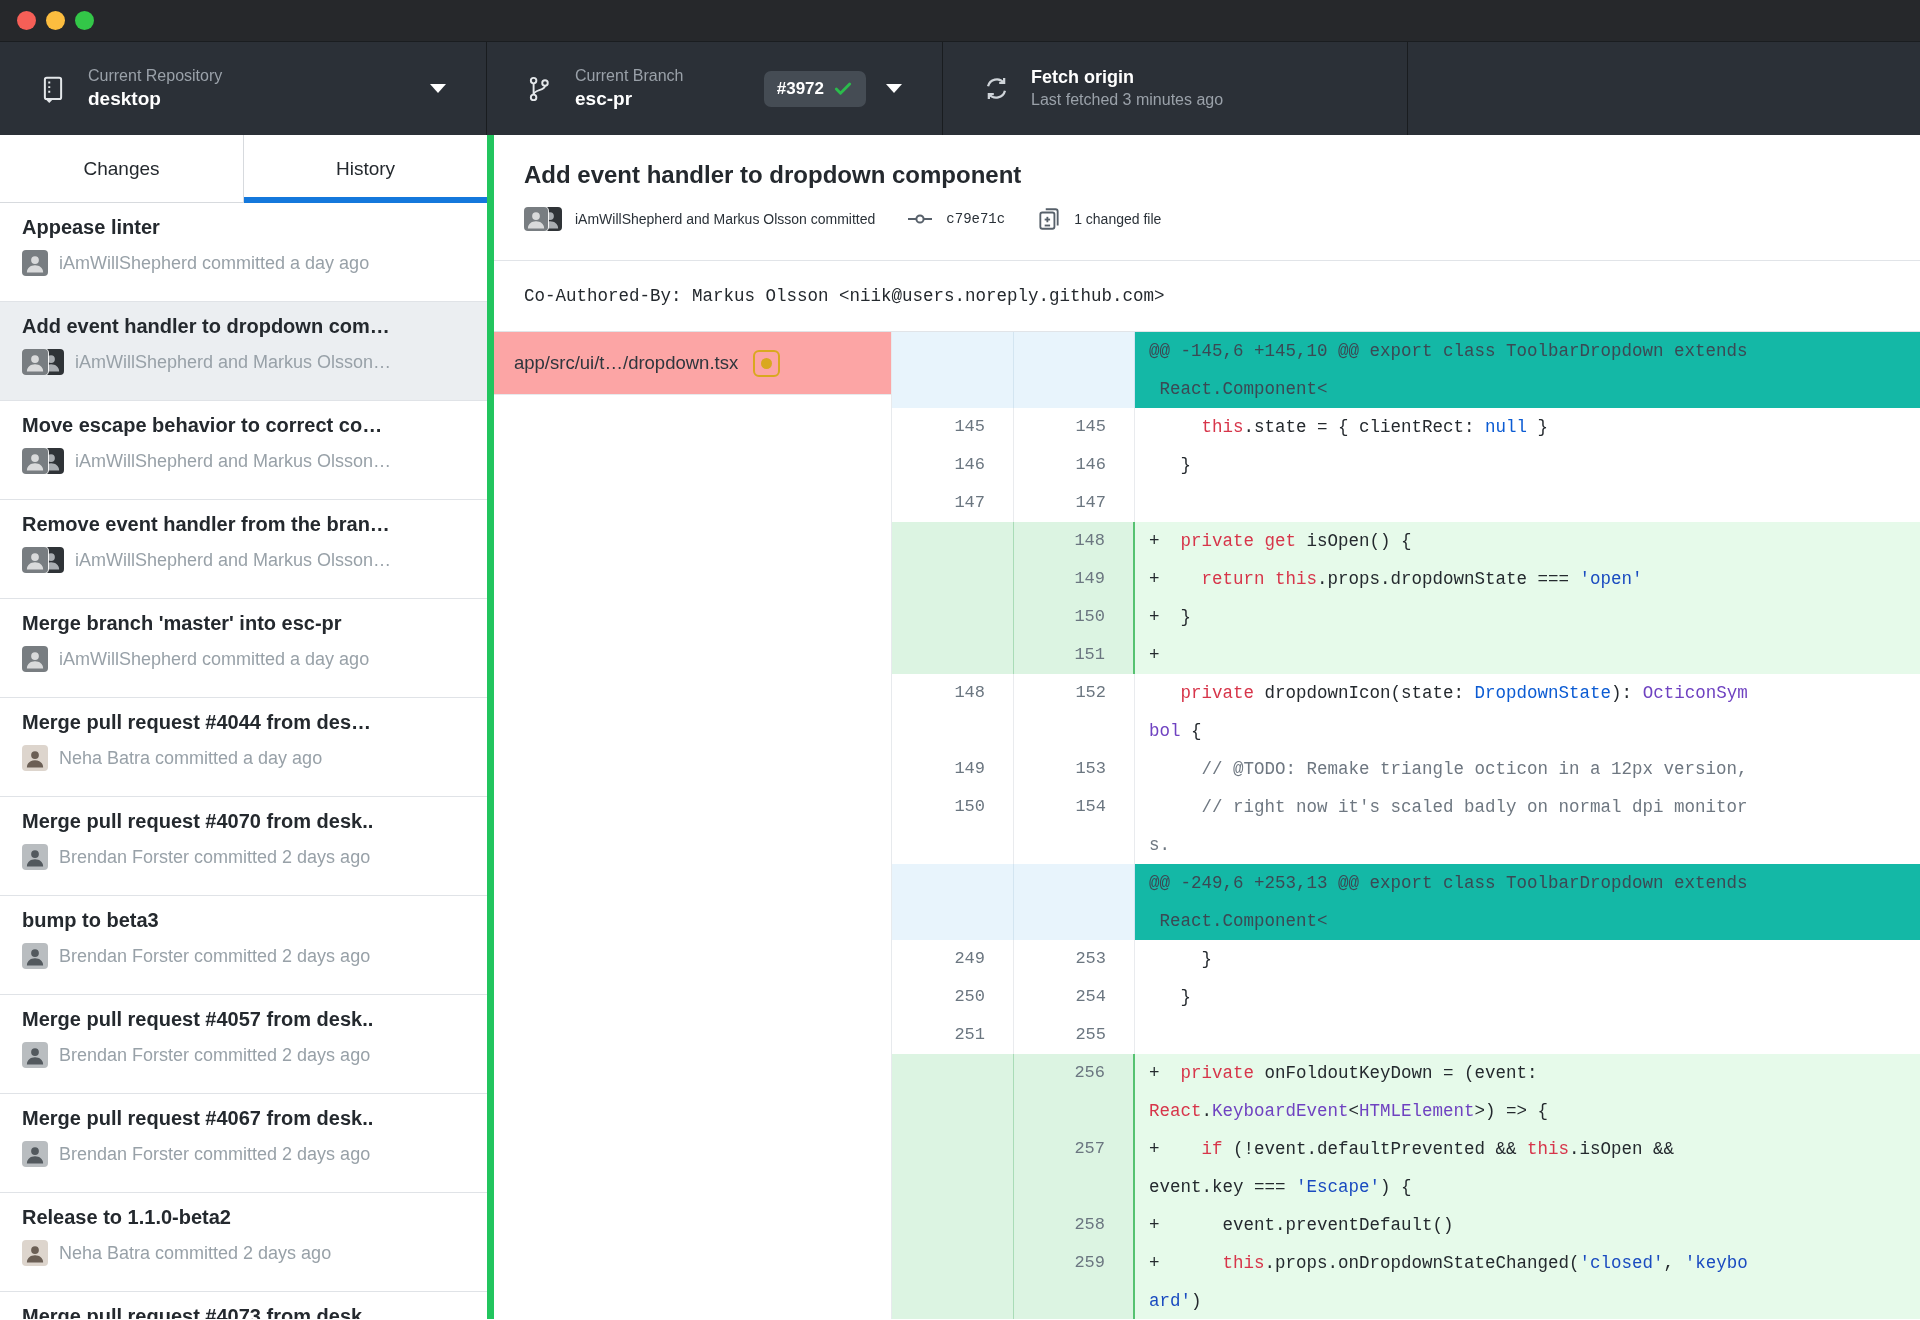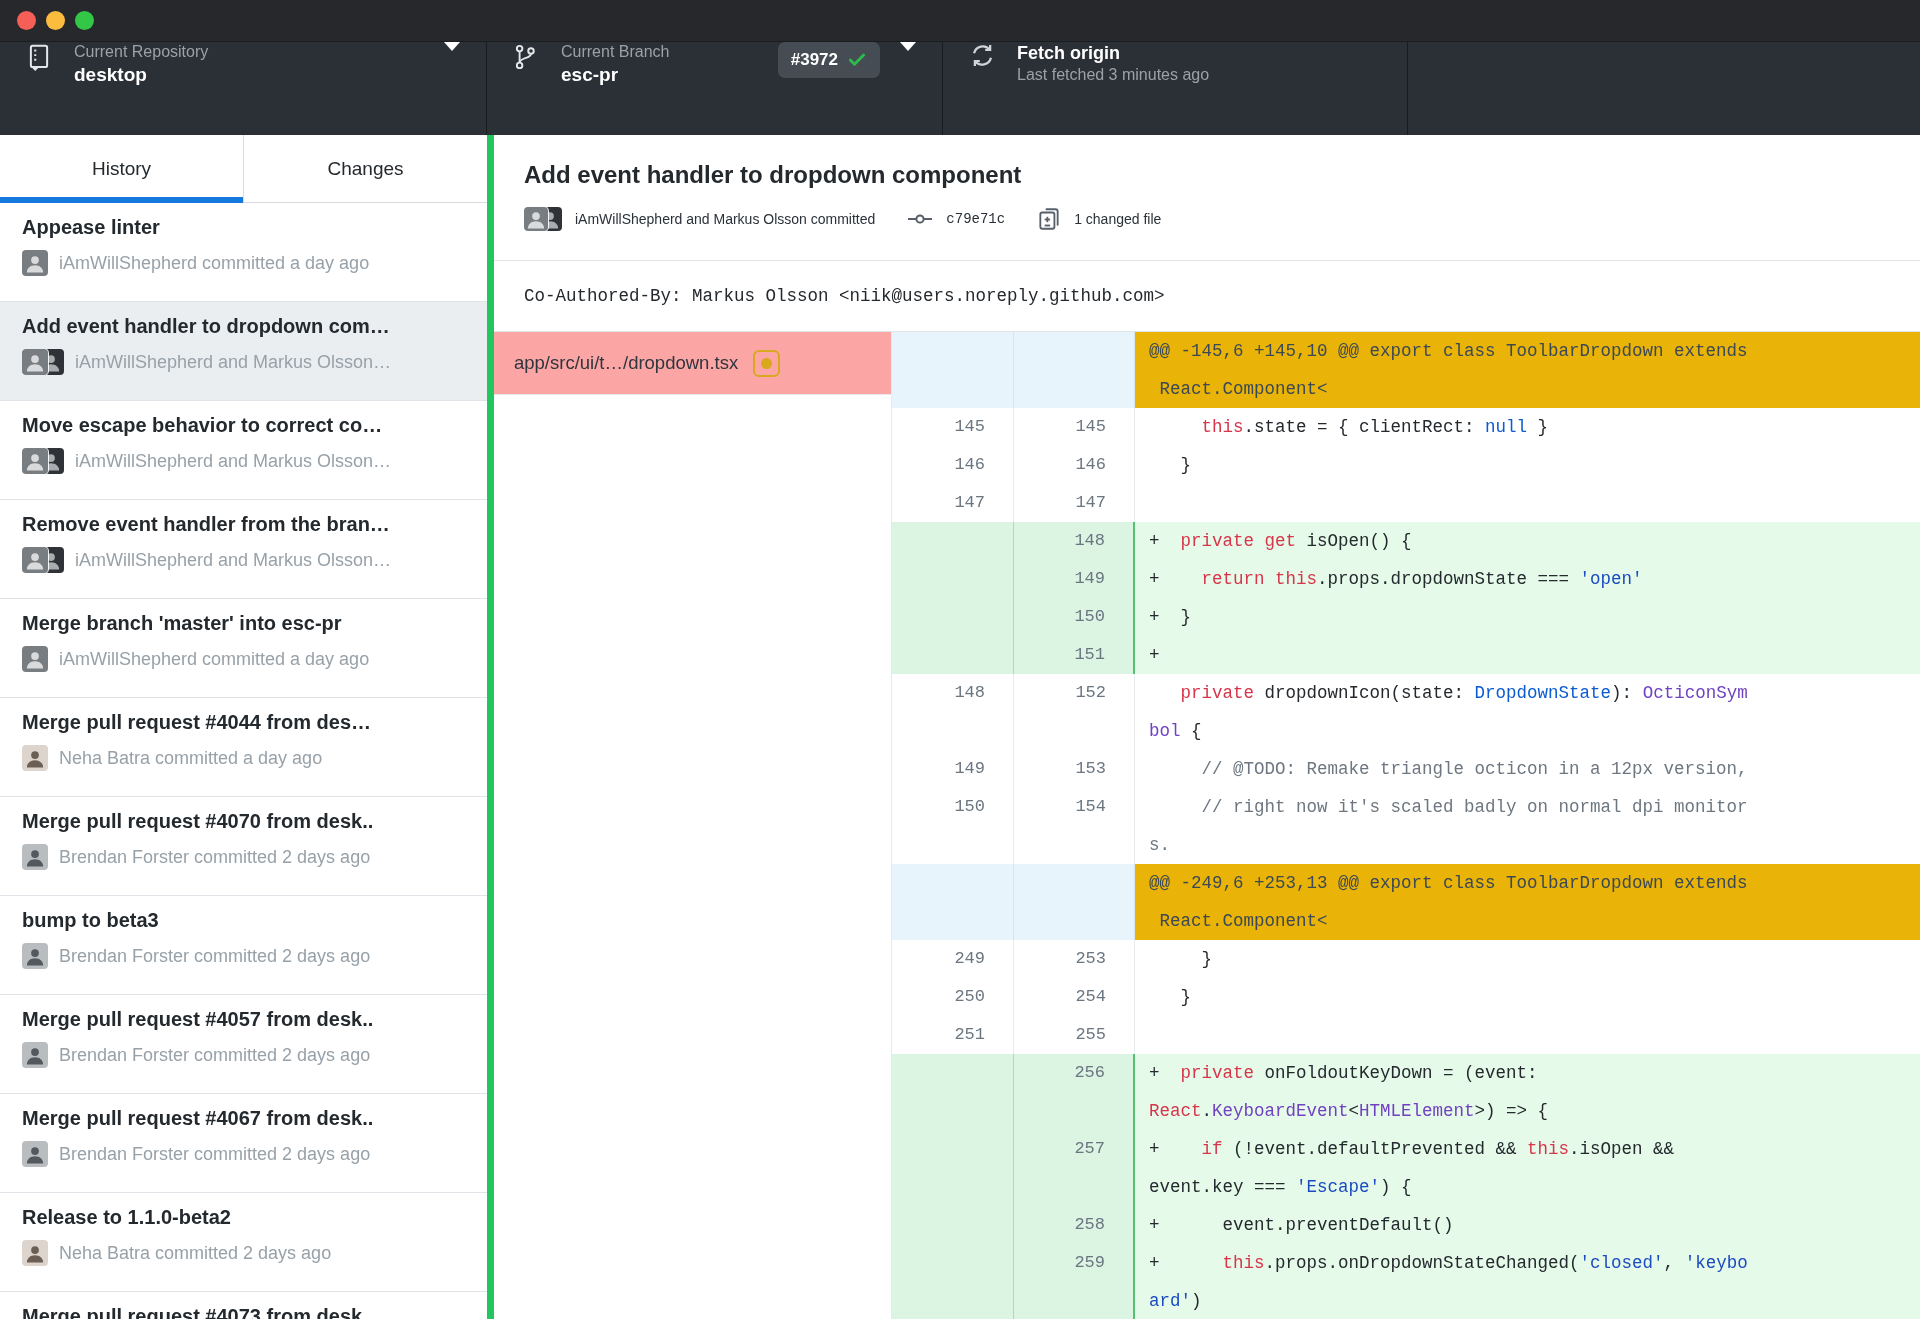--- a/index.html
+++ b/index.html
@@ -9,21 +9,21 @@
   
   .titlebar { height:42px; background:#26282b; position:relative; border-bottom:1px solid #1a1d20; }
   .traffic { position:absolute; top:11px; left:17px; display:flex; gap:10px; }
   .light { width:19px; height:19px; border-radius:50%; }
   .light.red { background:#f65f57; }
   .light.yellow { background:#fcbd3f; }
   .light.green { background:#33c748; }
 
   
   .toolbar { height:93px; background:#2b3037; display:flex; color:#fff; }
-  .tb-section { display:flex; align-items:flex-start; padding:0 26px; border-right:1px solid #191c1f; cursor:pointer; }
+  .tb-section { display:flex; align-items:center; padding:0 40px; border-right:1px solid #191c1f; cursor:pointer; }
   .tb-sec-repo { width:487px; }
   .tb-sec-branch { width:456px; }
   .tb-sec-fetch { width:465px; }
   .tb-filler { flex:1; }
   .tb-icon { width:34px; flex:none; margin-right:14px; display:flex; align-items:center; }
   .tb-labels { line-height:1.3; min-width:0; }
   .tb-label { font-size:16px; color:#9aa1a9; }
   .tb-value { font-size:19px; font-weight:bold; color:#fff; }
   .caret { width:0; height:0; border-left:8px solid transparent; border-right:8px solid transparent;
            border-top:9px solid #fff; margin-left:auto; flex:none; }
@@ -84,21 +84,21 @@
 
   
   .diff { flex:1; min-width:0; overflow:hidden; font-family:"Liberation Mono", monospace;
           font-size:17.5px; color:#24292e; background:#fff; }
   .diff-row { display:flex; line-height:38px; min-height:38px; }
   .cell-old, .cell-new { flex:none; text-align:right; padding-right:28px; font-size:17px;
                          color:#6b7680; border-right:1px solid #e9ebee; background:#fff; }
   .cell-old { width:122px; } .cell-new { width:121px; }
   .cell-code { flex:1; min-width:0; padding:0 14px; white-space:pre-wrap; word-break:break-word; }
   .diff-row.hunk .cell-old, .diff-row.hunk .cell-new { background:#e8f4fc; border-right-color:#d3e5f1; }
-  .diff-row.hunk .cell-code { background:#eab308; color:#3b4954; }
+  .diff-row.hunk .cell-code { background:#14b8a6; color:#3b4954; }
   .diff-row.add .cell-old, .diff-row.add .cell-new { background:#dcf4e2; border-right-color:#a9dcb7; }
   .diff-row.add .cell-new { border-right:2px solid #56c271; }
   .diff-row.add .cell-code { background:#e6faea; }
 
   .tk-k { color:#d7354a; } .tk-s { color:#1a4bc0; } .tk-b { color:#0b5bd3; }
   .tk-p { color:#6f42c1; } .tk-c { color:#6e7781; } .tk-d { color:#24292e; } .tk-h { color:#3b4954; }
 
   svg.oct { display:block; }
 </style>
 </head>
@@ -166,22 +166,22 @@
       <div class="fetch-sub">Last fetched 3 minutes ago</div>
     </span>
   </div>
 
   <div class="tb-filler"></div>
 </div>
 
 <div class="content">
   <div class="sidebar">
     <div class="tabs">
+      <div class="tab">Changes</div>
       <div class="tab active">History</div>
-      <div class="tab">Changes</div>
     </div>
     <div class="commit-list" id="commit-list">
         <div class="commit-item">
           <div class="commit-title">Appease linter</div>
           <div class="commit-meta">
             <span class="avatar-pair">
               <span class="avatar av-will">
                 <svg viewBox="0 0 16 16">
                   <circle cx="8" cy="5.6" r="3.1"></circle>
                   <path d="M1.5 15.5c0-3.5 2.9-5.7 6.5-5.7s6.5 2.2 6.5 5.7z"></path>

